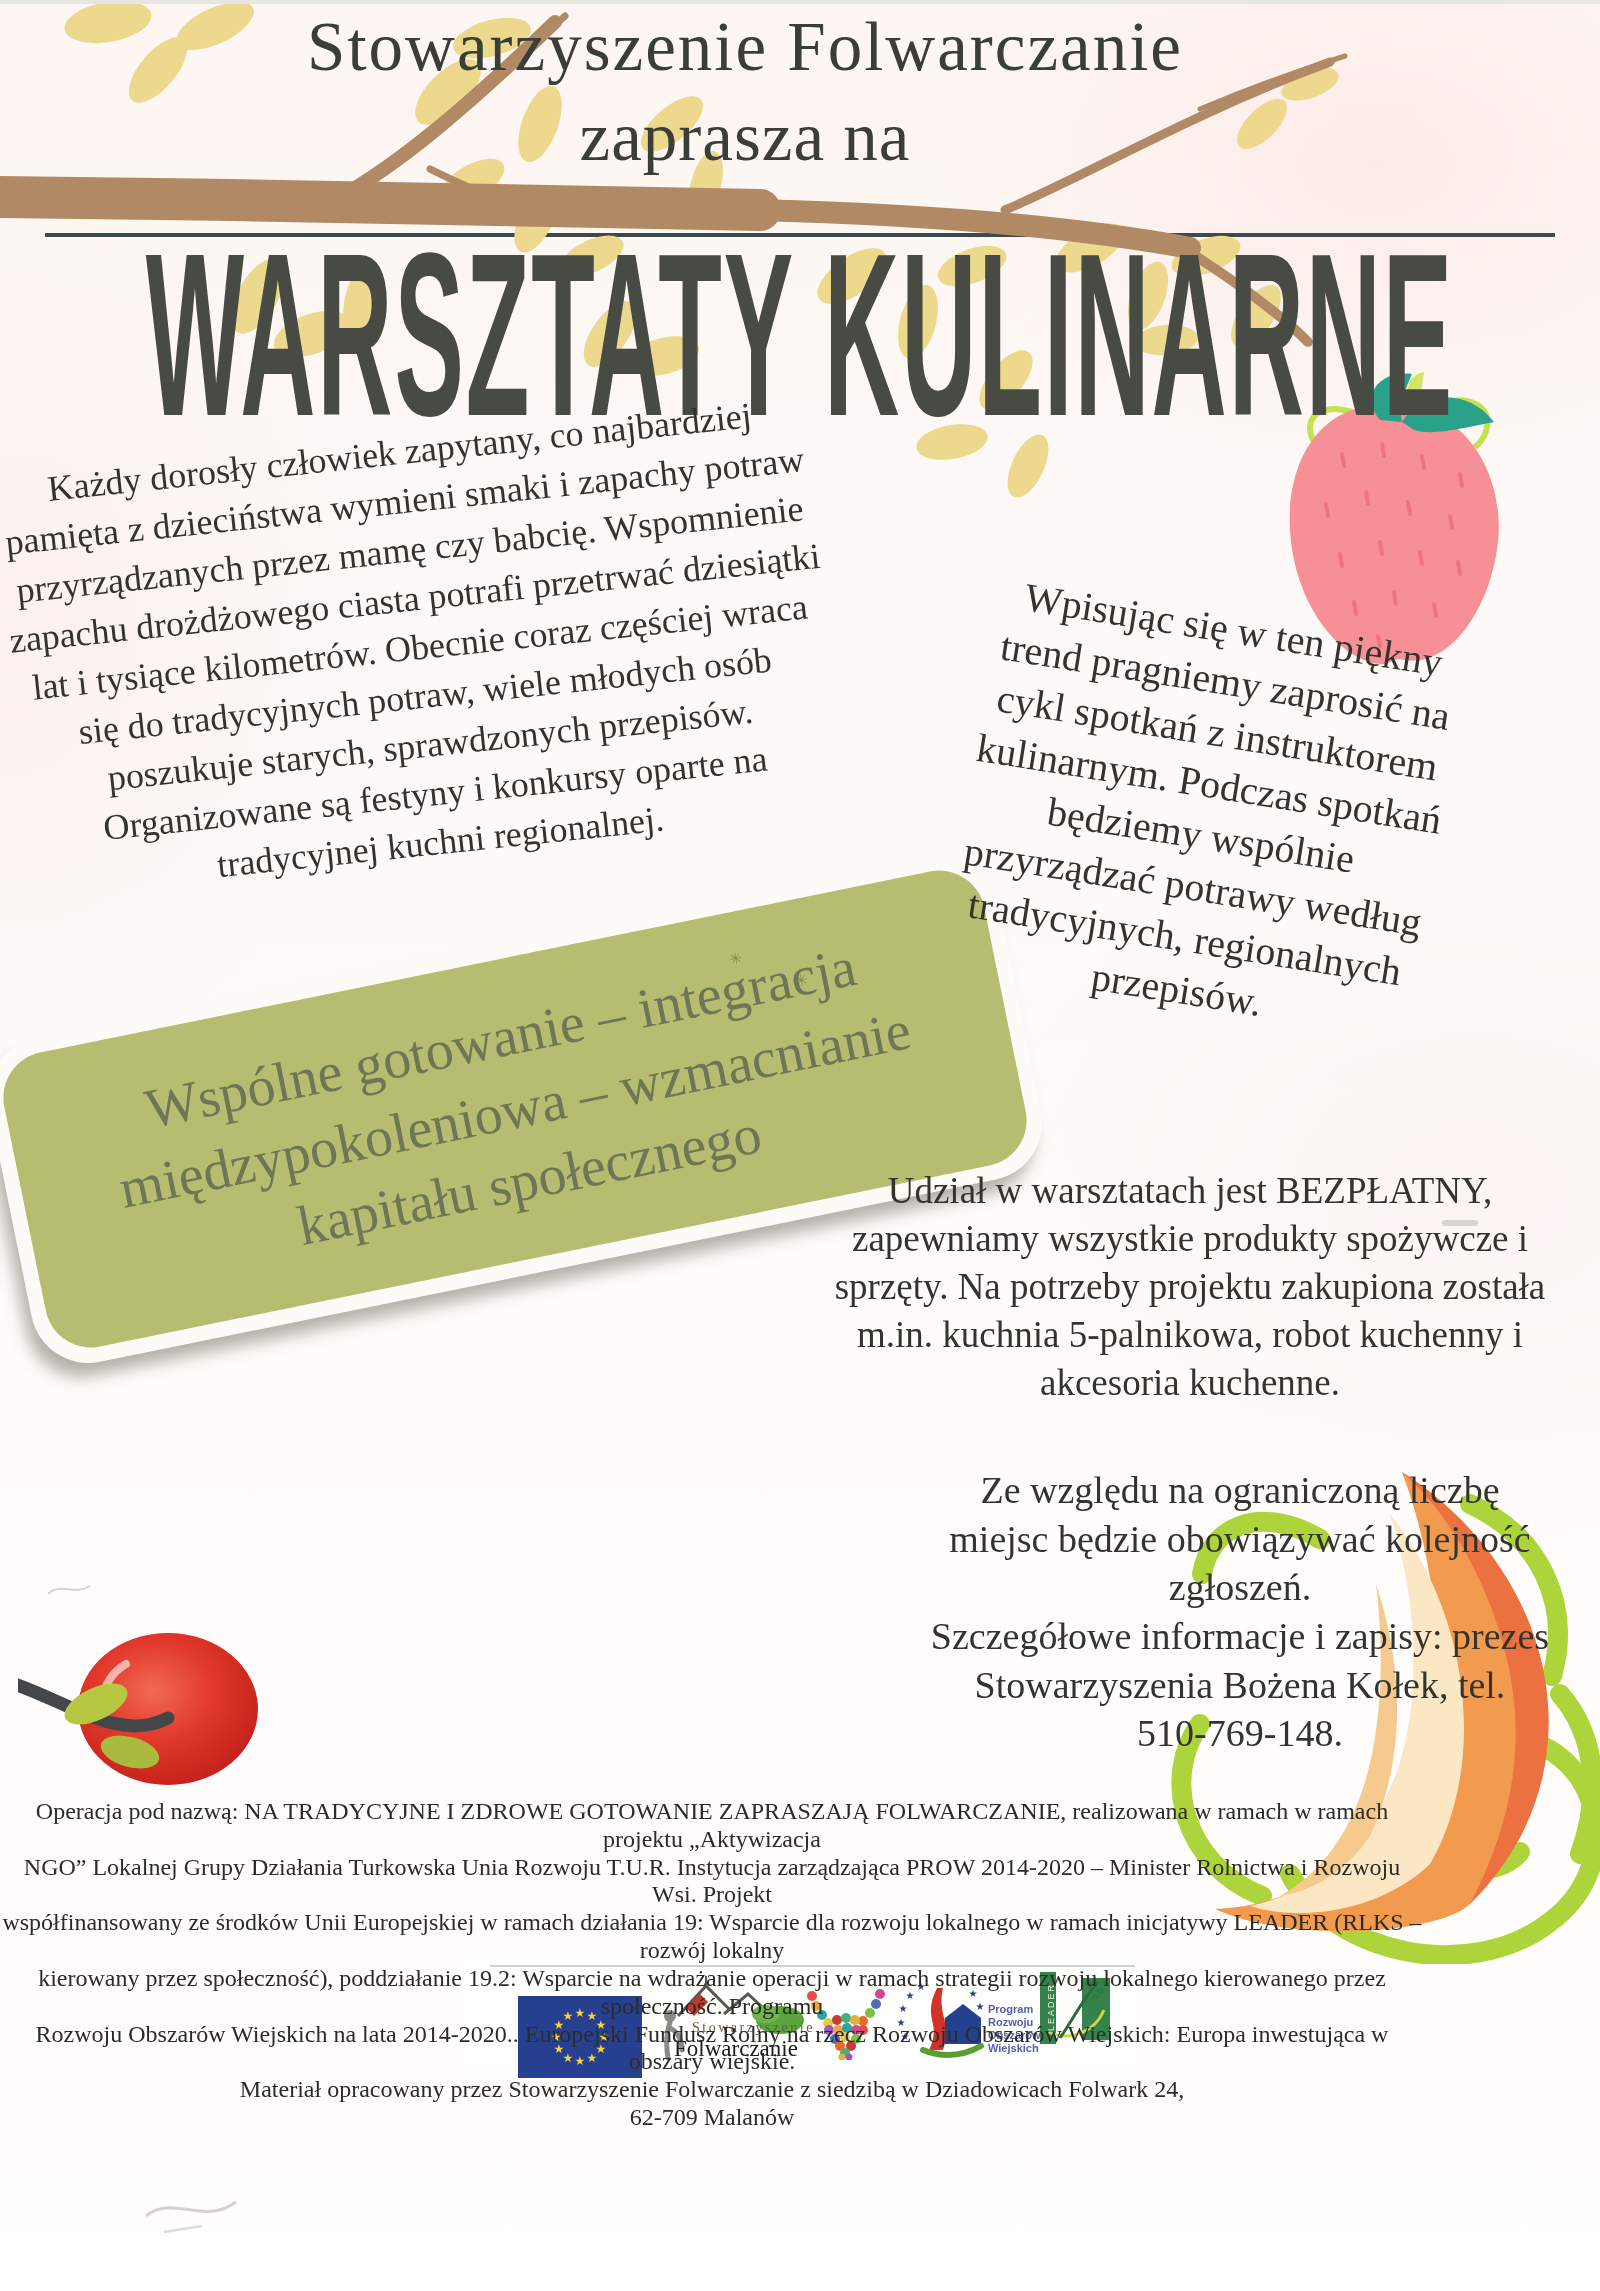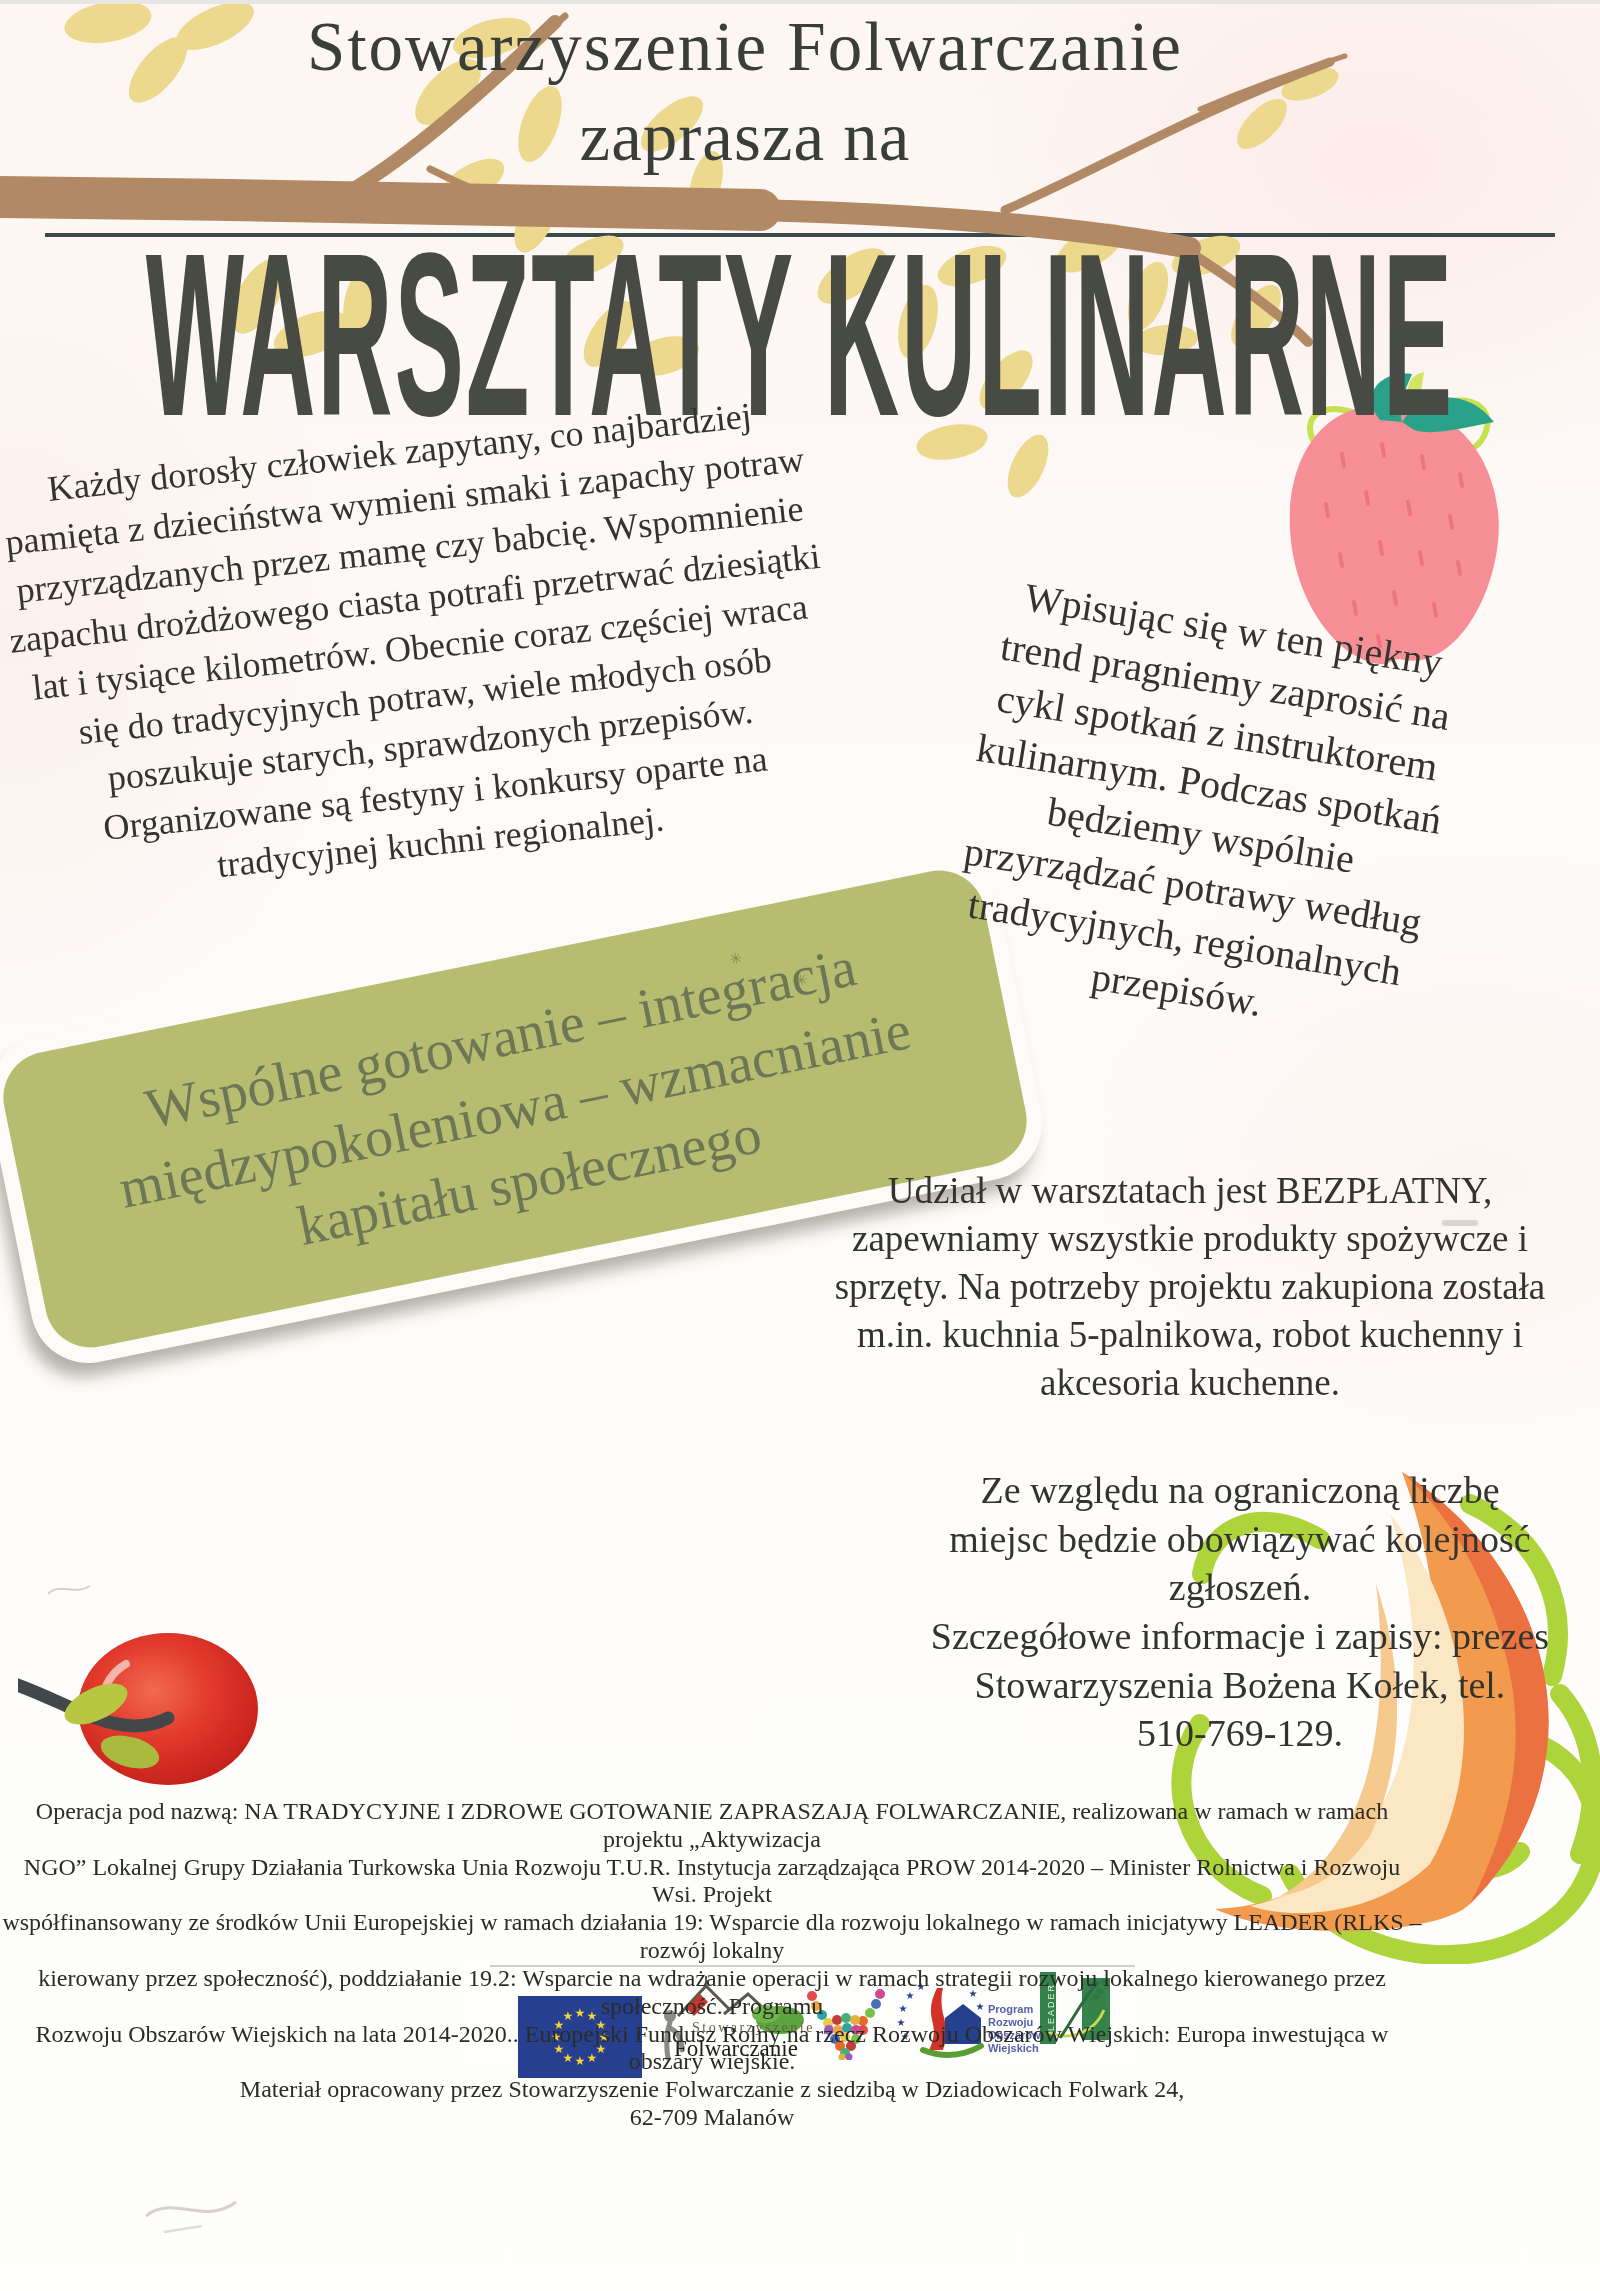--- a/index.html
+++ b/index.html
@@ -170,21 +170,21 @@
 m.in. kuchnia 5-palnikowa, robot kuchenny i
 akcesoria kuchenne.</div>
   <div class="abs smudge"></div>
 
 
   <div class="abs para p-signup">Ze względu na ograniczoną liczbę
 miejsc będzie obowiązywać kolejność
 zgłoszeń.
 Szczegółowe informacje i zapisy: prezes
 Stowarzyszenia Bożena Kołek, tel.
-510-769-129.</div>
+510-769-148.</div>
 
   <svg class="abs z1" style="left:1140px;top:1440px;" width="470" height="520" viewBox="0 0 470 520">
     <g stroke="#aed43c" stroke-width="20" fill="none" stroke-linecap="round">
       <path d="M 180,95 C 120,60 70,82 62,130"></path>
       <path d="M 330,60 C 400,92 432,160 412,232"></path>
       <path d="M 60,280 C 22,332 42,420 122,452"></path>
       <path d="M 150,430 C 192,510 330,540 410,478 C 478,428 468,330 398,300 C 338,276 280,320 292,378 C 300,424 352,440 380,408"></path>
       <path d="M 420,250 C 455,290 462,350 440,410"></path>
     </g>
     <path d="M 262,28 C 420,130 462,330 330,460 C 300,490 150,500 75,465 C 150,462 232,420 272,340 C 312,258 300,130 262,28 Z" fill="#f29b4e"></path>

